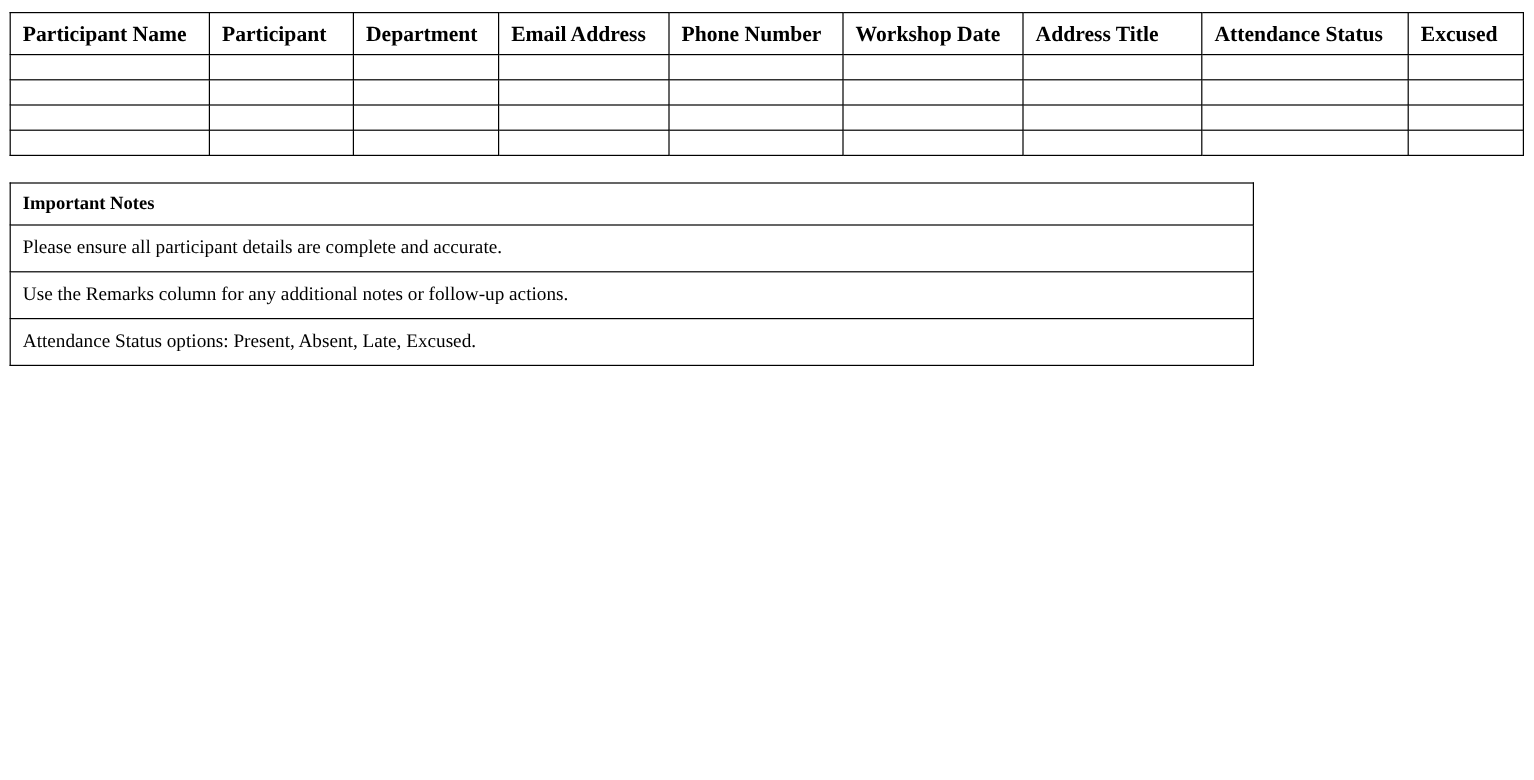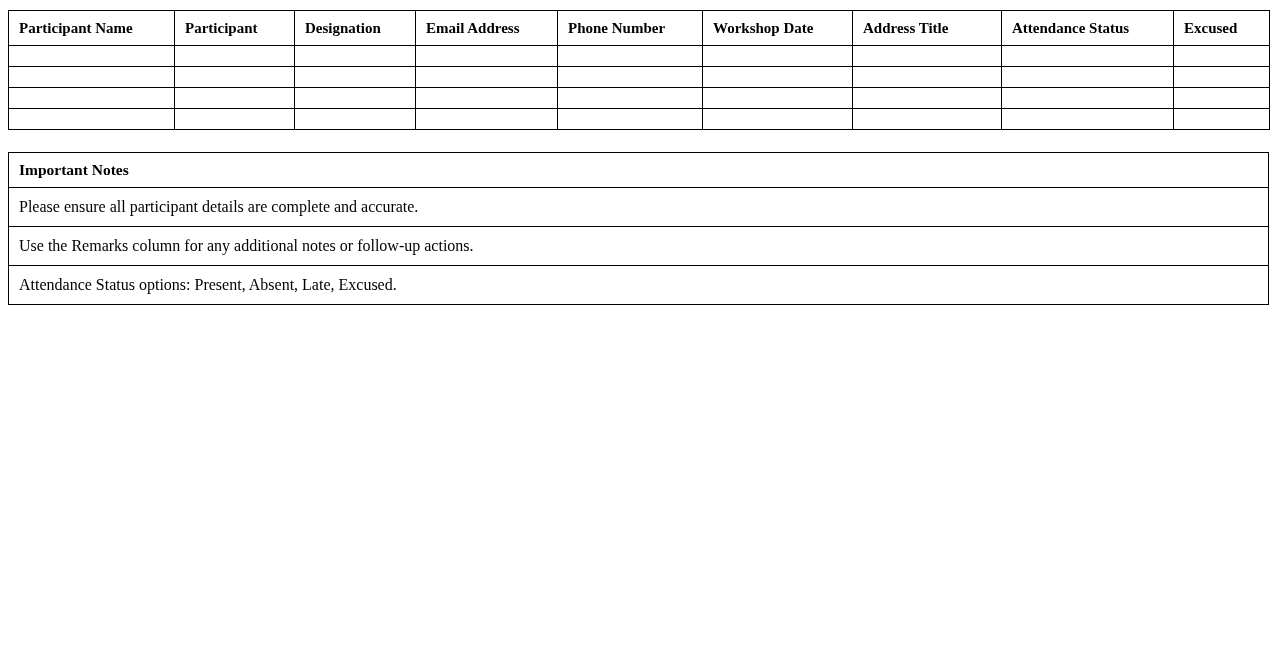--- a/index.html
+++ b/index.html
@@ -13,35 +13,35 @@
     height: 650px;
     font-family: "Liberation Serif", serif;
     color: #000000;
   }
   .doc {
     padding: 10px 8px 0 8px;
   }
   table {
     border-collapse: collapse;
     table-layout: fixed;
-    width: 1261px;
+    width: 1037px;
   }
   th, td {
     border: 1px solid #000000;
     padding: 0 0 0 10px;
     vertical-align: middle;
     text-align: left;
     overflow: hidden;
     white-space: nowrap;
   }
   
   .participants thead th {
     height: 35px;
     font-weight: bold;
-    font-size: 15px;
+    font-size: 18px;
   }
   .participants tbody td {
     height: 21px;
   }
   
   .notes {
     margin-top: 22px;
   }
   .notes th {
     height: 35px;
@@ -67,21 +67,21 @@
       <col style="width:145px">
       <col style="width:150px">
       <col style="width:149px">
       <col style="width:172px">
       <col style="width:96px">
     </colgroup>
     <thead>
       <tr>
         <th>Participant Name</th>
         <th>Participant</th>
-        <th>Designation</th>
+        <th>Department</th>
         <th>Email Address</th>
         <th>Phone Number</th>
         <th>Workshop Date</th>
         <th>Address Title</th>
         <th>Attendance Status</th>
         <th>Excused</th>
       </tr>
     </thead>
     <tbody>
       <tr>

